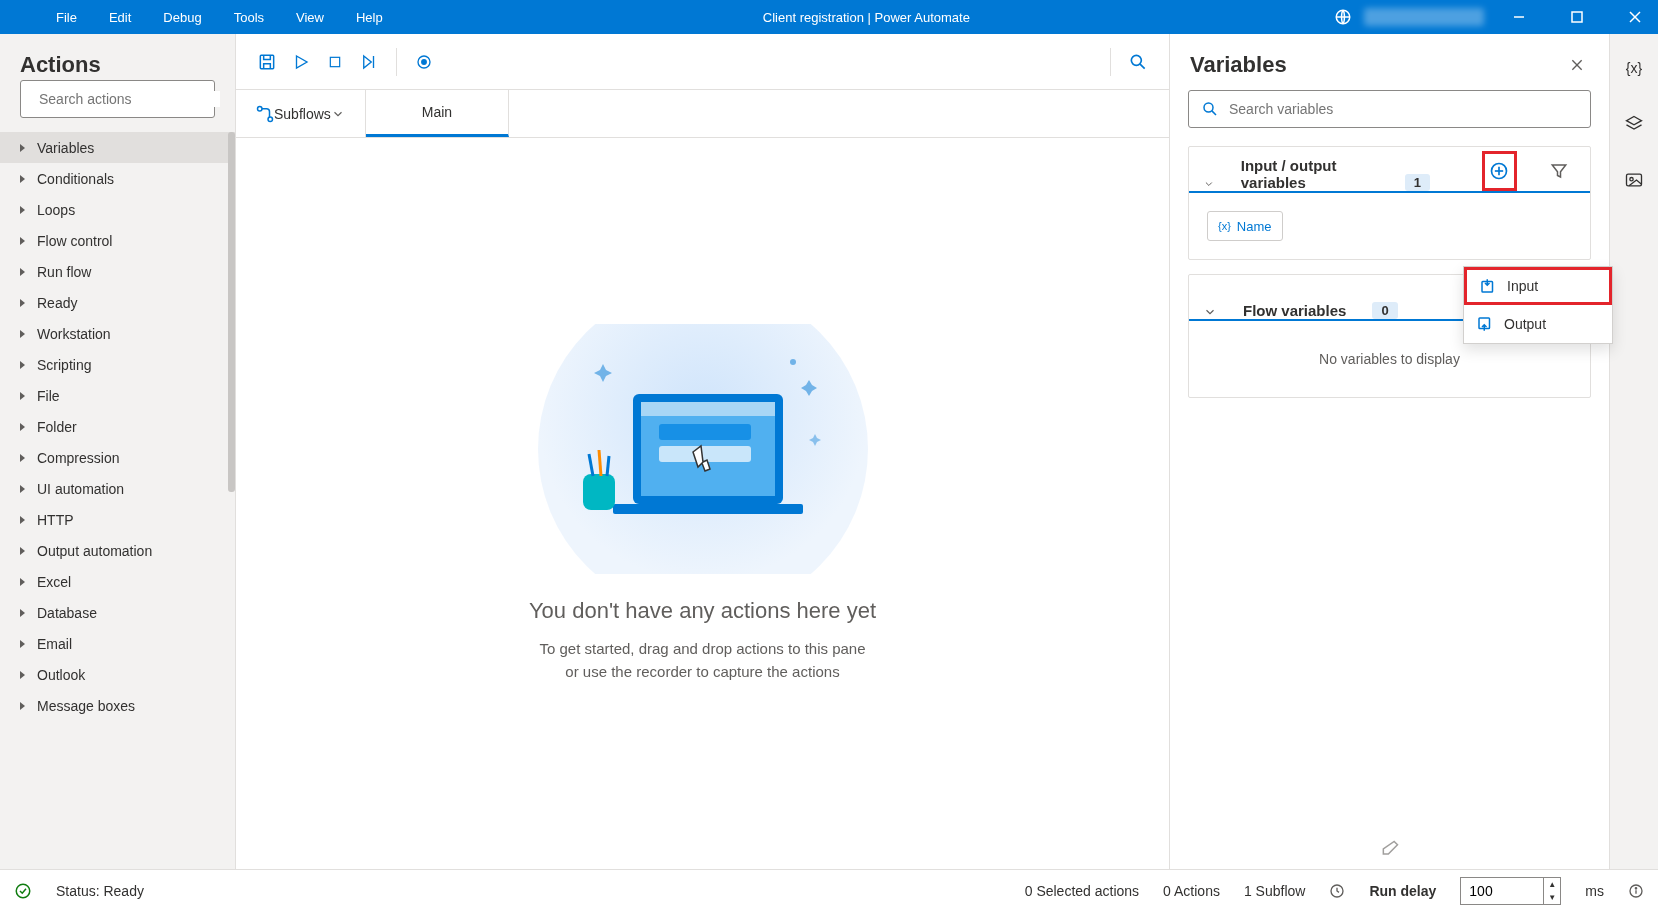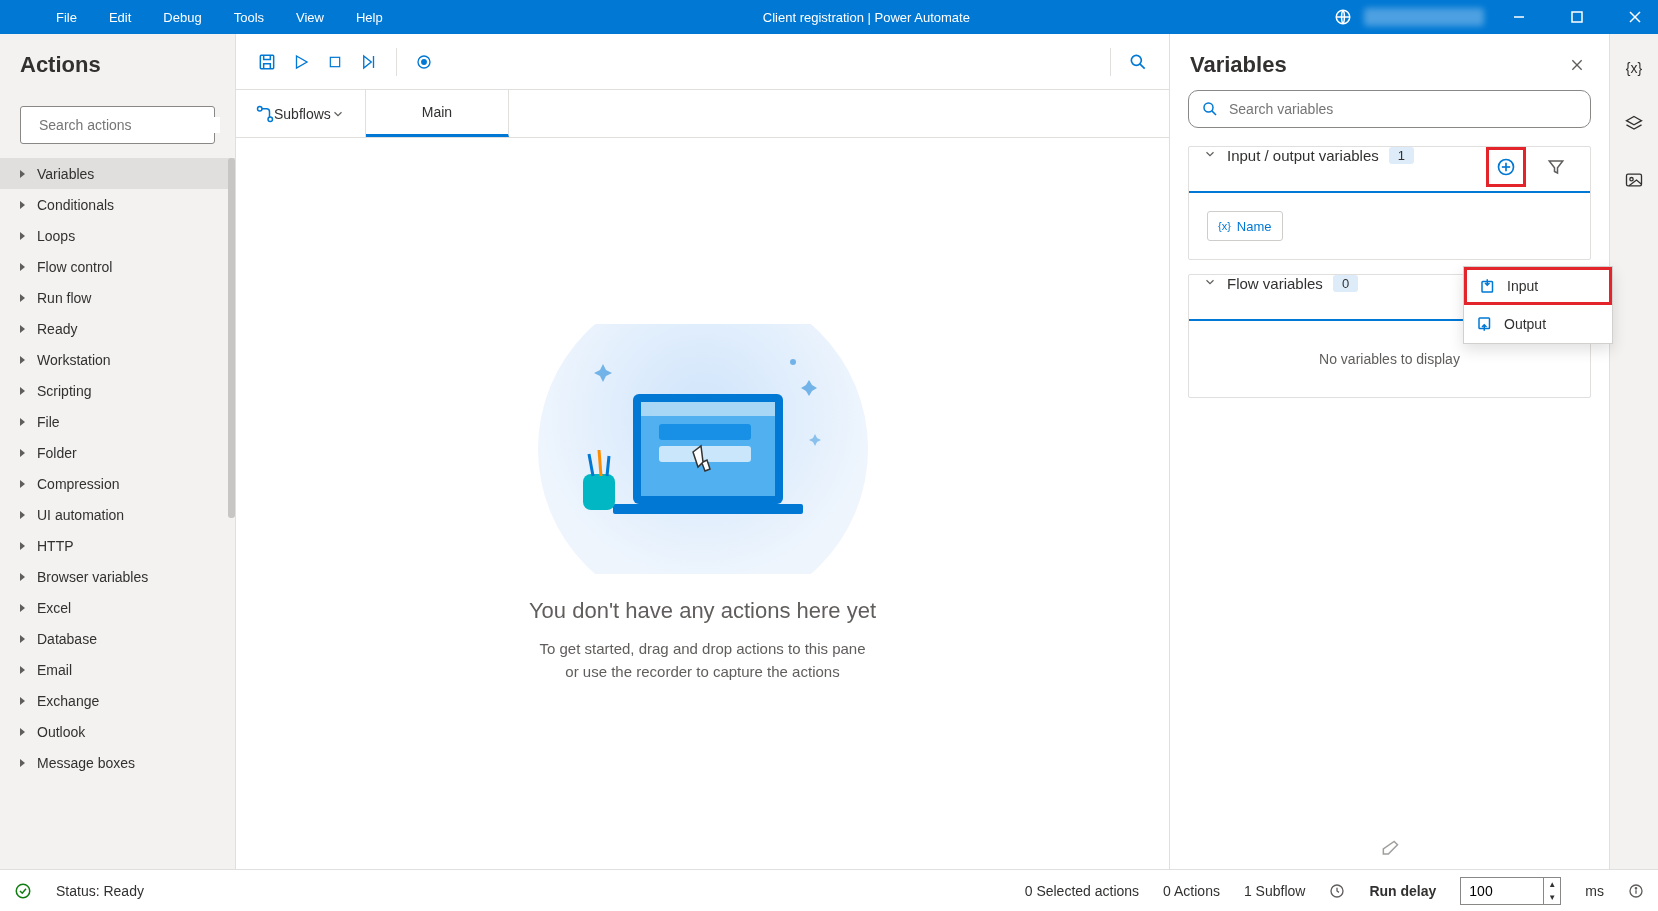--- a/index.html
+++ b/index.html
@@ -13,21 +13,21 @@
 .titlebar .right { display: flex; align-items: center; gap: 12px; padding-right: 0; }
 .titlebar .env-badge { background: rgba(255,255,255,.3); padding: 2px 10px; border-radius: 3px; filter: blur(3px); width: 120px; height: 18px; }
 .titlebar .winbtn { width: 46px; height: 34px; display: flex; align-items: center; justify-content: center; cursor: pointer; }
 .titlebar svg { stroke: #fff; }
 
 
 .mainrow { flex: 1; display: flex; min-height: 0; }
 
 
 .actions-panel { width: 236px; background: #f3f2f1; border-right: 1px solid #e1dfdd; display: flex; flex-direction: column; position: relative; }
-.actions-panel h1 { font-size: 22px; font-weight: 600; padding: 18px 20px 28px; color: #323130; }
+.actions-panel h1 { font-size: 22px; font-weight: 600; padding: 18px 20px 2px; color: #323130; }
 .search-box { margin: 0 20px 14px; height: 38px; border: 1px solid #8a8886; border-radius: 3px; display: flex; align-items: center; padding: 0 10px; background: #fff; }
 .search-box input { border: none; outline: none; font-size: 14px; flex: 1; padding-left: 8px; }
 .action-list { flex: 1; overflow-y: auto; position: relative; }
 .action-item { height: 31px; display: flex; align-items: center; padding-left: 20px; font-size: 14px; color: #323130; cursor: pointer; gap: 12px; }
 .action-item.selected { background: #e1dfdd; }
 .chev { width: 0; height: 0; border-top: 4px solid transparent; border-bottom: 4px solid transparent; border-left: 5px solid #605e5c; }
 .scroll-indicator { position: absolute; right: 0; top: 0; width: 7px; height: 360px; background: #c8c6c4; border-radius: 3px; }
 
 
 .center { flex: 1; display: flex; flex-direction: column; border-right: 1px solid #e1dfdd; }
@@ -42,25 +42,25 @@
 
 .canvas { flex: 1; display: flex; flex-direction: column; align-items: center; justify-content: center; }
 .canvas .msg1 { font-size: 22px; color: #605e5c; margin-top: 24px; }
 .canvas .msg2 { font-size: 15px; color: #605e5c; margin-top: 14px; text-align: center; line-height: 1.5; }
 
 
 .vars-panel { width: 440px; background: #fff; display: flex; flex-direction: column; border-right: 1px solid #e1dfdd; position: relative; }
 .vars-head { display: flex; align-items: center; padding: 18px 20px 12px; }
 .vars-head h1 { font-size: 22px; font-weight: 600; flex: 1; color: #323130; }
 .vars-head .closebtn { width: 24px; height: 24px; display: flex; align-items: center; justify-content: center; cursor: pointer; }
-.vars-search { margin: 0 18px 18px; height: 38px; border: 1px solid #8a8886; border-radius: 10px; display: flex; align-items: center; padding: 0 12px; }
+.vars-search { margin: 0 18px 18px; height: 38px; border: 1px solid #8a8886; border-radius: 3px; display: flex; align-items: center; padding: 0 12px; }
 .vars-search input { border: none; outline: none; font-size: 14px; flex: 1; padding-left: 10px; }
 
 .vars-section { margin: 0 18px 14px; border: 1px solid #e1dfdd; border-radius: 2px; }
-.vars-section-head { height: 46px; display: flex; align-items: flex-start; padding: 0 14px; gap: 10px; border-bottom: 2px solid #0078d4; }
+.vars-section-head { height: 46px; display: flex; align-items: flex-end; padding: 0 14px; gap: 26px; border-bottom: 2px solid #0078d4; font-weight: bold; }
 .vars-section-head .title { font-size: 15px; color: #323130; }
 .vars-section-head .count { background: #deecf9; color: #323130; padding: 1px 9px; border-radius: 3px; font-size: 13px; }
 .vars-section-head .flexspace { flex: 1; }
 .vars-section-head .iconbtn { width: 40px; height: 40px; display: flex; align-items: center; justify-content: center; cursor: pointer; }
 .vars-section-head .addbtn { border: 3px solid #e3242b; color: #0078d4; }
 .vars-section-body { padding: 18px; }
 .var-chip { display: inline-flex; align-items: center; border: 1px solid #cfcdcb; border-radius: 3px; height: 30px; padding: 0 10px; gap: 6px; color: #0078d4; font-size: 13px; }
 .empty-hint { text-align: center; padding: 30px 0; color: #605e5c; font-size: 14px; }
 
 
@@ -182,37 +182,33 @@
           <div class="action-item">
             <span class="chev"></span>
             <span>UI automation</span>
           </div>
           <div class="action-item">
             <span class="chev"></span>
             <span>HTTP</span>
           </div>
           <div class="action-item">
             <span class="chev"></span>
-            <span>Browser variables</span>
+            <span>Output automation</span>
           </div>
           <div class="action-item">
             <span class="chev"></span>
             <span>Excel</span>
           </div>
           <div class="action-item">
             <span class="chev"></span>
             <span>Database</span>
           </div>
           <div class="action-item">
             <span class="chev"></span>
             <span>Email</span>
-          </div>
-          <div class="action-item">
-            <span class="chev"></span>
-            <span>Exchange</span>
           </div>
           <div class="action-item">
             <span class="chev"></span>
             <span>Outlook</span>
           </div>
           <div class="action-item">
             <span class="chev"></span>
             <span>Message boxes</span>
           </div>
         </div>

